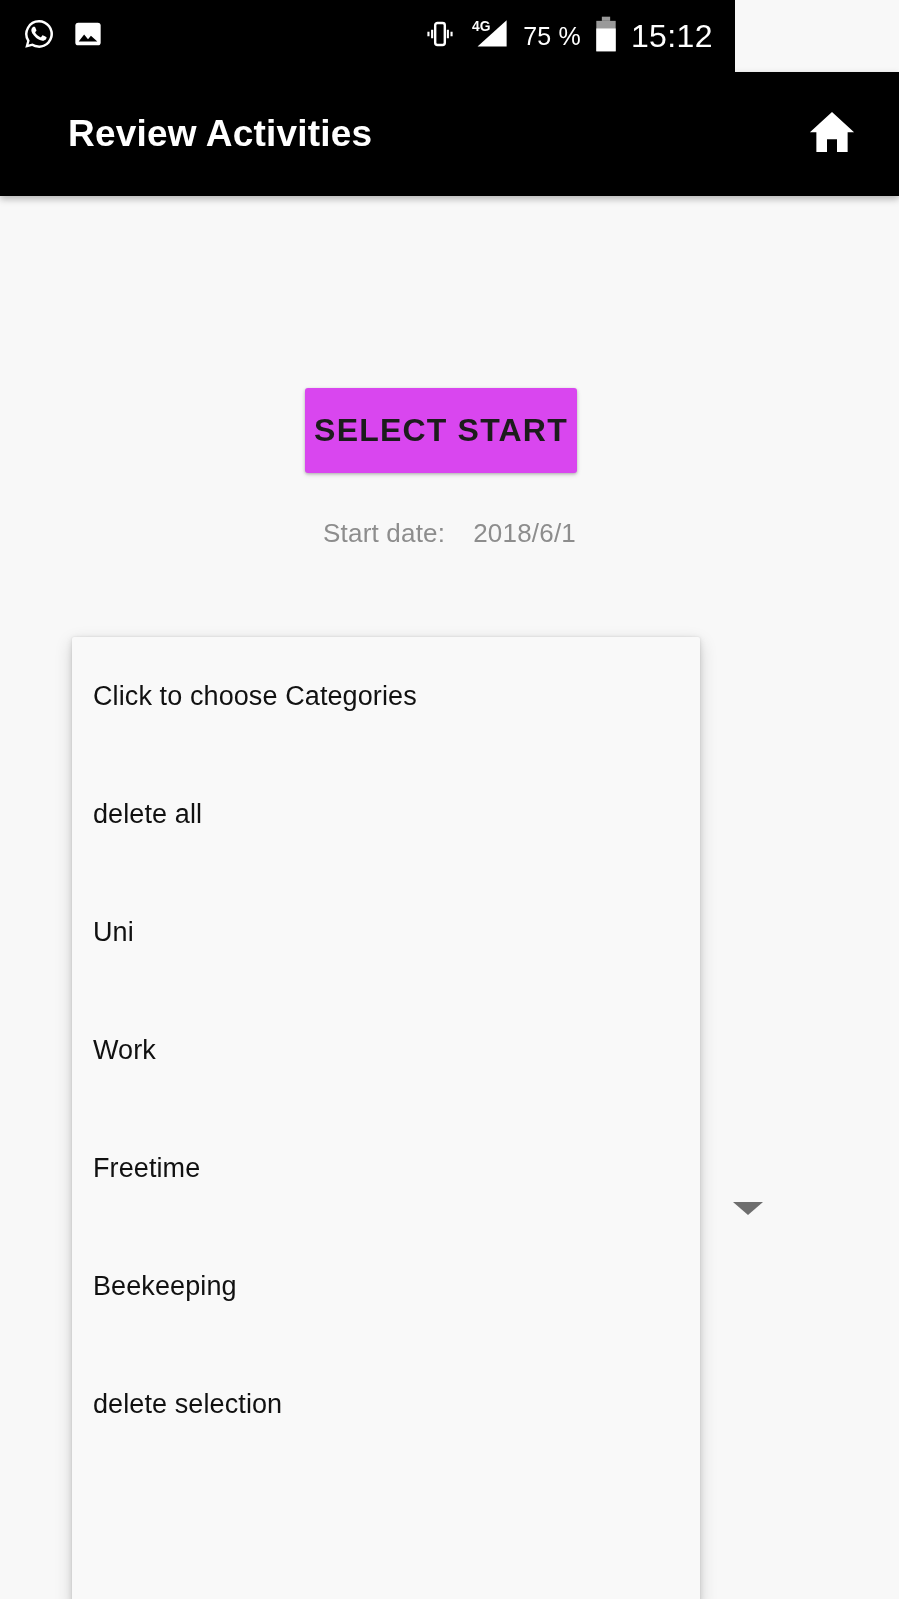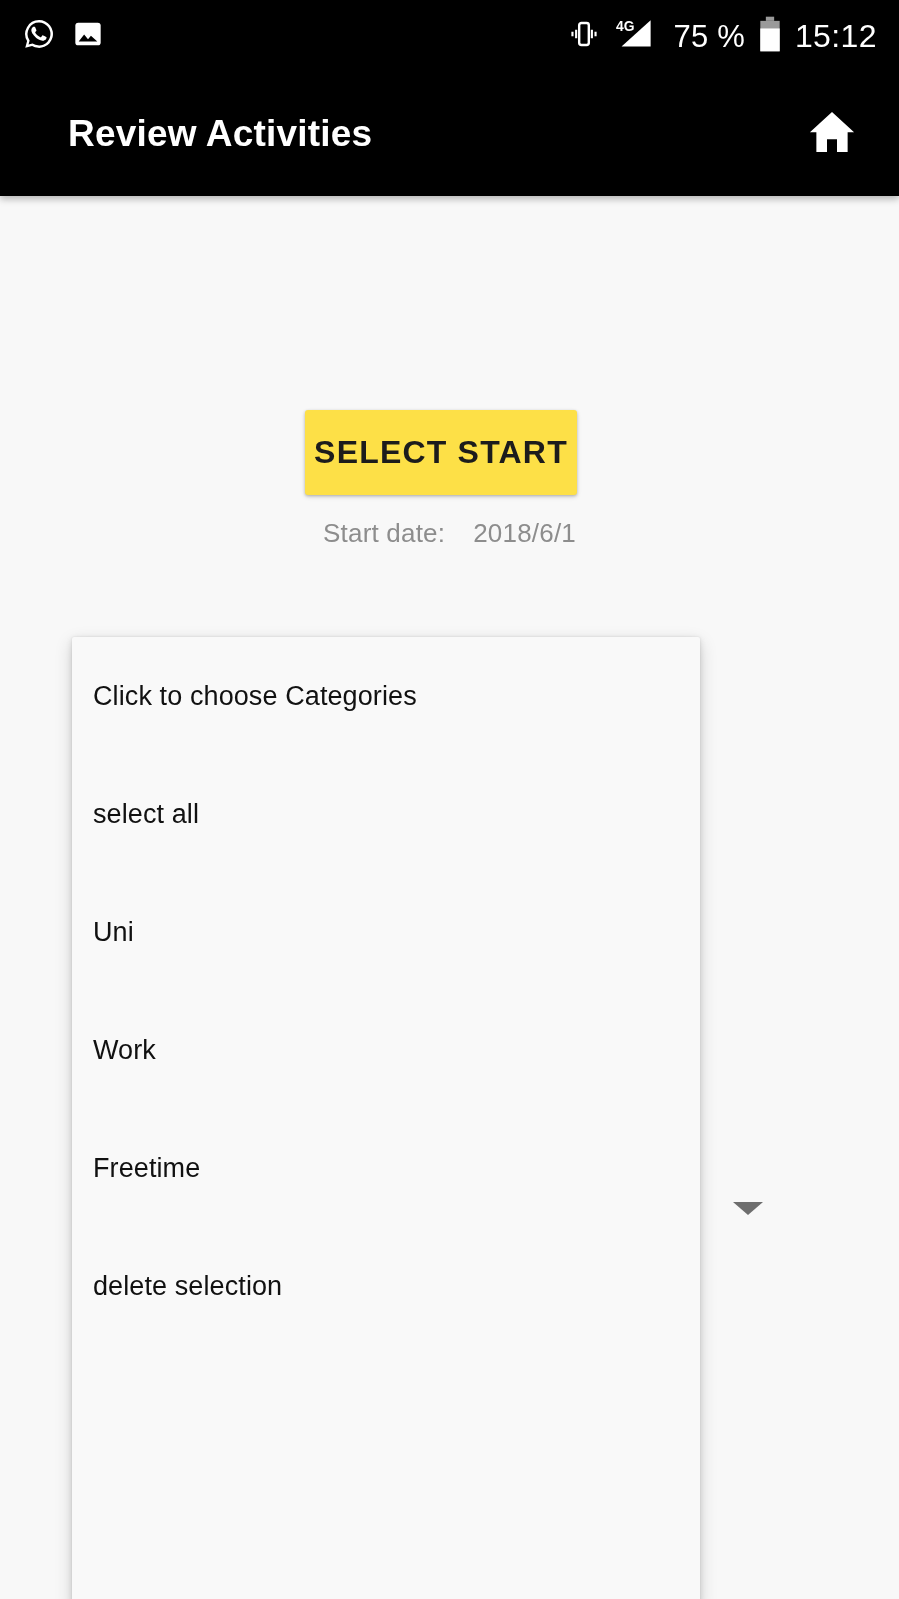--- a/index.html
+++ b/index.html
@@ -6,28 +6,28 @@
   html, body {
     width:899px; height:1599px;
     background:#f7f7f7;
     font-family:"Liberation Sans", sans-serif;
     overflow:hidden;
   }
   #screen { position:relative; width:899px; height:1599px; background:#f8f8f8; overflow:hidden; }
 
   
   .statusbar {
-    position:absolute; left:0; top:0; width:899px; height:72px;
+    position:absolute; left:0; top:0; width:735px; height:72px;
     background:#000; color:#fff;
     display:flex; align-items:center; padding:16px 22px;
   }
   .sb-left { display:flex; align-items:center; gap:16px; }
   .sb-right { margin-left:auto; display:flex; align-items:center; gap:13px; }
   .sb-ico { display:block; }
-  .sb-text { font-size:31px; font-weight:400; letter-spacing:0.2px; line-height:1; color:#fff;margin-left:6px; }
+  .sb-text { font-size:25px; font-weight:400; letter-spacing:0.2px; line-height:1; color:#fff; }
   .sb-time { font-size:32px; font-weight:400; letter-spacing:0.4px; line-height:1; color:#fff; }
 
   
   .appbar {
     position:absolute; left:0; top:72px; width:899px; height:124px;
     background:#000; color:#fff;
     display:flex; align-items:center; padding:0 38px;
     box-shadow:0 3px 7px rgba(0,0,0,0.28);
     z-index:5;
   }
@@ -36,23 +36,23 @@
     white-space:nowrap;
     margin-left:30px;
   }
   .appbar-actions { margin-left:auto; display:flex; align-items:center; }
   .home-btn { width:58px; height:58px; display:flex; align-items:center; justify-content:center; }
 
   
   .content { position:absolute; left:0; top:196px; width:899px; height:1403px; background:#f8f8f8; }
 
   .select-start-btn {
-    position:absolute; left:305px; top:214px;
+    position:absolute; left:305px; top:192px;
     width:272px; height:85px;
-    background:#fde047;
+    background:#d946ef;
     border:none; border-radius:3px;
     color:#1c1c1c;
     font-family:"Liberation Sans", sans-serif;
     font-size:32px; font-weight:700; letter-spacing:1.2px;
     text-align:center;
     box-shadow:0 1px 3px rgba(0,0,0,0.22), 0 2px 5px rgba(0,0,0,0.12);
     cursor:pointer;
   }
 
   .start-date-row {
@@ -159,24 +159,25 @@
   <div class="content">
 
     <button class="select-start-btn">SELECT START</button>
 
     <div class="start-date-row">
       <span>Start date:</span><span class="sd-value">2018/6/1</span>
     </div>
 
     <div class="spinner-popup">
       <div class="spinner-item">Click to choose Categories</div>
-      <div class="spinner-item">select all</div>
+      <div class="spinner-item">delete all</div>
       <div class="spinner-item">Uni</div>
       <div class="spinner-item">Work</div>
       <div class="spinner-item">Freetime</div>
+      <div class="spinner-item">Beekeeping</div>
       <div class="spinner-item">delete selection</div>
     </div>
 
     <div class="spinner-arrow">
       <span class="tri"></span>
     </div>
 
   </div>
 </div>
 

